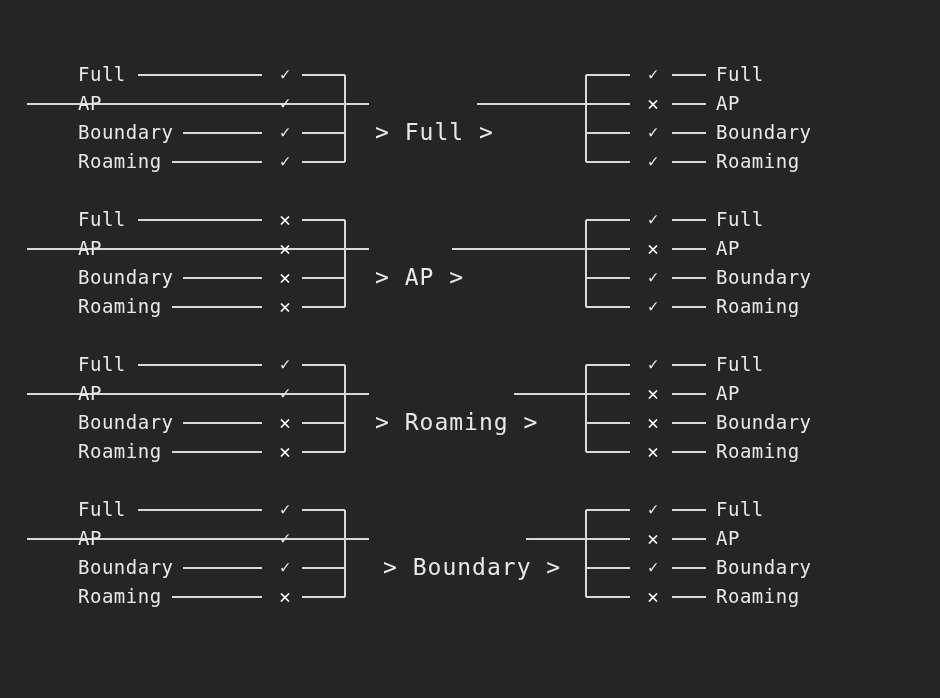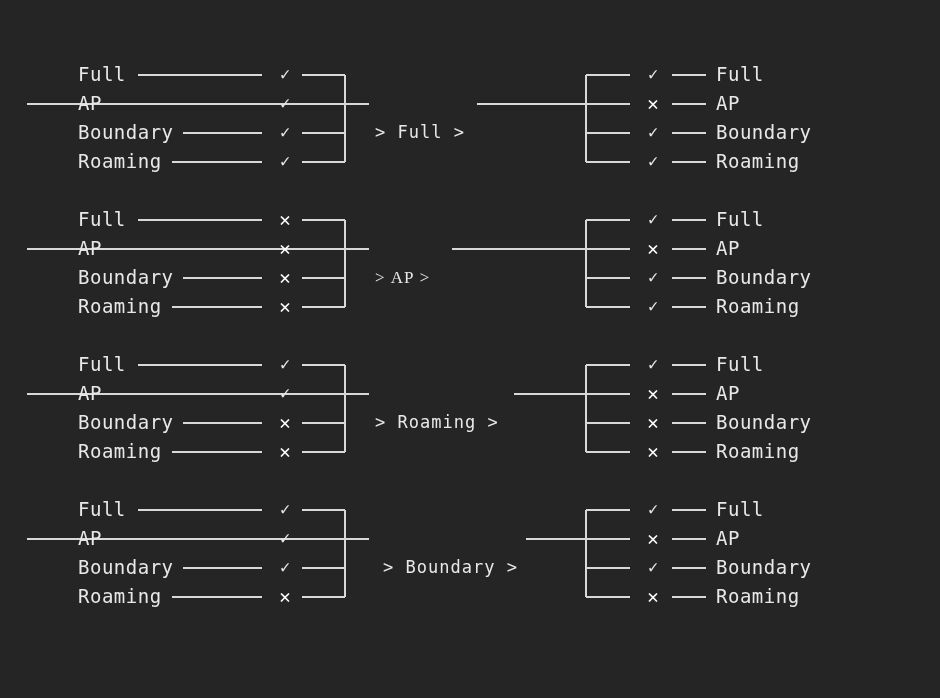--- a/index.html
+++ b/index.html
@@ -27,21 +27,21 @@
   .row .lbl{position:absolute;left:0;top:0;}
   .row .dash{position:absolute;height:0;border-top:2px solid var(--line);top:14px;}
 
   
   .mark-col-left{position:absolute;left:272px;top:0;width:26px;}
   .mark{height:29px;line-height:29px;text-align:center;font-size:19px;}
   .mark.ok{font-size:17px;color:var(--fg);font-weight:400;}
   .mark.no{font-size:19px;color:#ffffff;font-weight:bold;}
 
   
-  .center{position:absolute;top:58px;height:29px;line-height:29px;font-size:17px;
+  .center{position:absolute;top:58px;height:29px;line-height:29px;font-size:23px;
           letter-spacing:1px;white-space:nowrap;color:var(--fg);}
 
   
   .mark-col-right{position:absolute;left:640px;top:0;width:26px;}
   .right-col{position:absolute;left:716px;top:0;width:220px;}
   .right-col .row{height:29px;line-height:29px;}
   .right-col .lbl{position:absolute;left:0;top:0;}
 </style>
 </head>
 <body>
@@ -187,21 +187,21 @@
           <span class="lbl">Roaming</span>
           <span class="dash" style="left: 93.89px; width: 90.11px;"></span>
         </div>
       </div>
       <div class="mark-col-left">
         <div class="mark no">✕</div>
         <div class="mark no">✕</div>
         <div class="mark no">✕</div>
         <div class="mark no">✕</div>
       </div>
-      <div class="center" style="top: 58px; left: 375px; font-family: Liberation Serif, serif;"><span>&gt;</span>&nbsp;<span>AP</span>&nbsp;<span>&gt;</span></div>
+      <div class="center" style="top: 58px; left: 375px;"><span>&gt;</span>&nbsp;<span>AP</span>&nbsp;<span>&gt;</span></div>
       <div class="mark-col-right">
         <div class="mark ok">✓</div>
         <div class="mark no">✕</div>
         <div class="mark ok">✓</div>
         <div class="mark ok">✓</div>
       </div>
       <div class="right-col">
         <div class="row">
           <span class="lbl">Full</span>
         </div>

